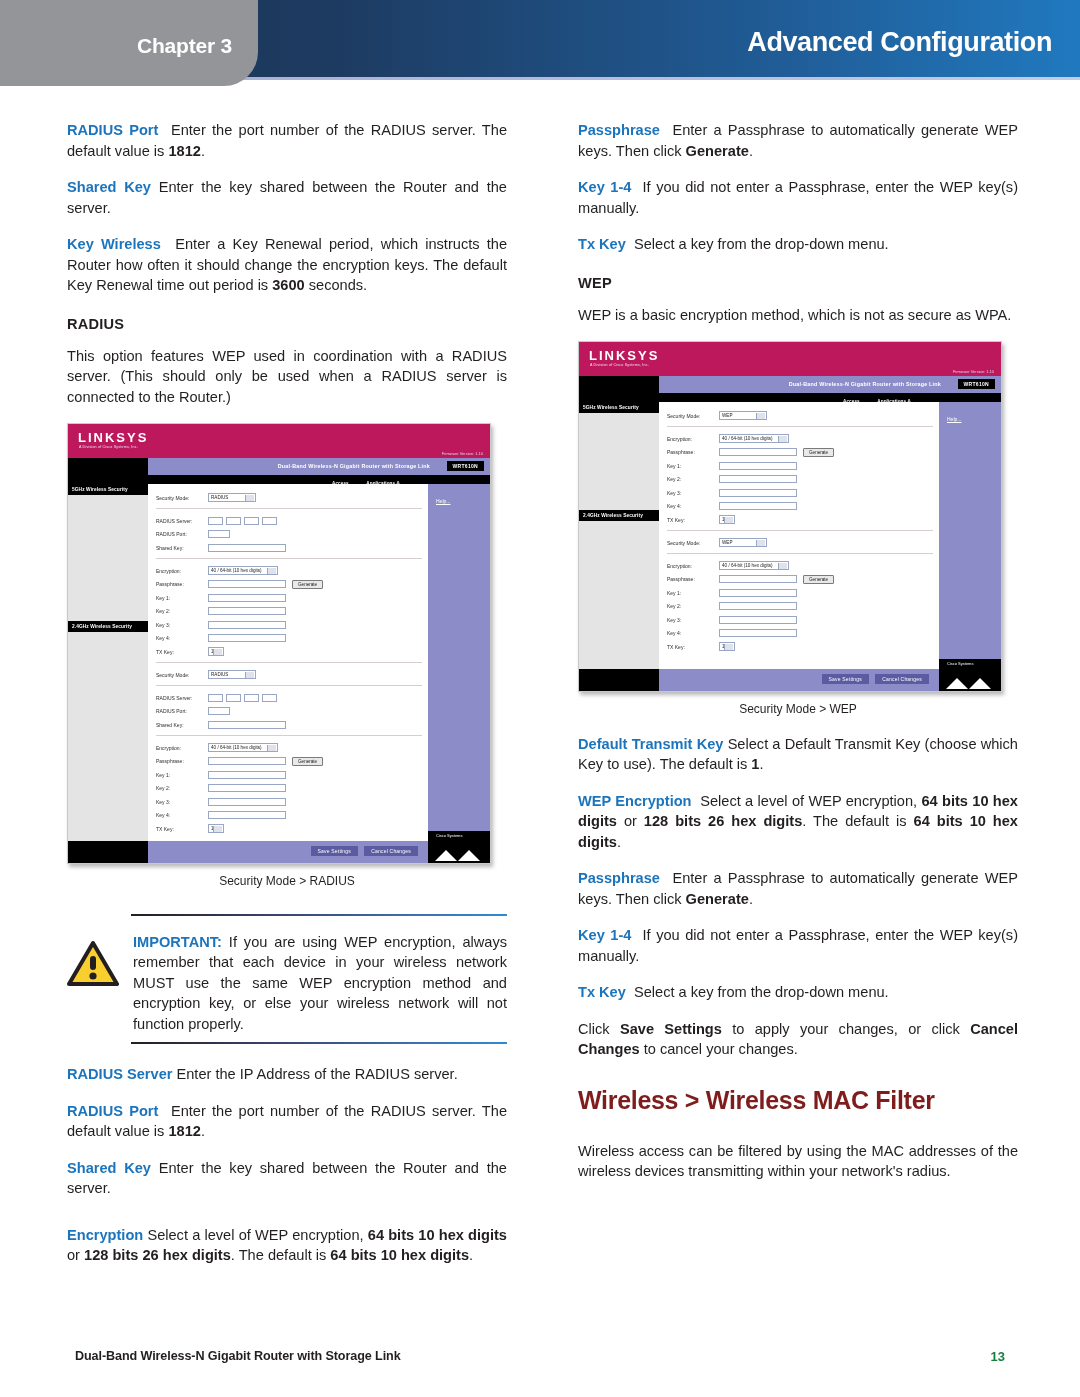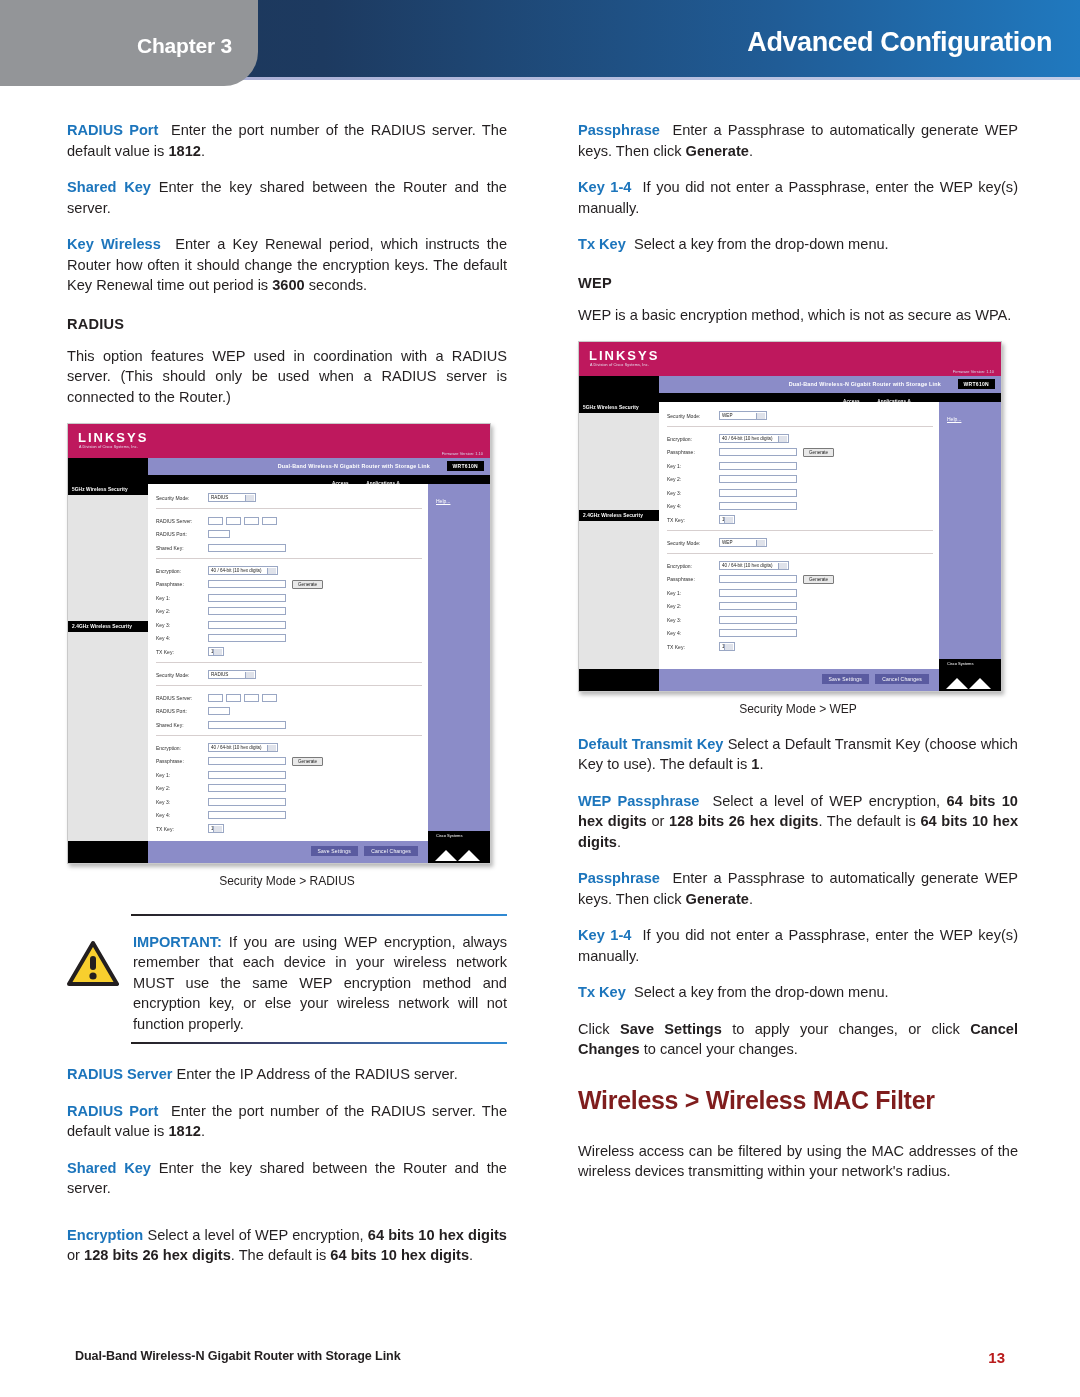--- a/index.html
+++ b/index.html
@@ -215,21 +215,21 @@
   .imp-rule-wrap { margin-left:64px; }
 
   
   .page-footer { position:absolute; left:75px; right:75px; bottom:28px; height:20px; }
   .footer-title {
     position:absolute; left:0; top:0;
     font-size:12.6px; font-weight:bold; color:#231f20; letter-spacing:-0.1px;
   }
   .footer-page {
     position:absolute; right:0; top:0;
-    font-size:15px; font-weight:bold; color:#b91c1c;text-align:center;
+    font-size:13px; font-weight:bold; color:#15803d;text-align:center;
   }
 </style>
 </head>
 <body>
 
 <div class="page-header">
   <div class="header-bar"></div>
   <div class="header-bar-underline"></div>
   <div class="header-title">Advanced Configuration</div>
   <div class="chapter-tab">
@@ -614,21 +614,21 @@
       </div>
     </div>
     <div class="fig-caption">Security Mode &gt; WEP</div>
   </div>
 
   <p class="body" style="margin-top:18px">
     <span class="term">Default Transmit Key</span>&nbsp;<span>Select a Default Transmit Key (choose which Key to use). The default is </span><span class="b">1</span><span>.</span>
   </p>
 
   <p class="body">
-    <span class="term">WEP Passphrase</span>&nbsp;&nbsp;<span>Select a level of WEP encryption, </span><span class="b">64 bits 10 hex digits</span><span> or </span><span class="b">128 bits 26 hex digits</span><span>. The default is </span><span class="b">64 bits 10 hex digits</span><span>.</span>
+    <span class="term">WEP Encryption</span>&nbsp;&nbsp;<span>Select a level of WEP encryption, </span><span class="b">64 bits 10 hex digits</span><span> or </span><span class="b">128 bits 26 hex digits</span><span>. The default is </span><span class="b">64 bits 10 hex digits</span><span>.</span>
   </p>
 
   <p class="body">
     <span class="term">Passphrase</span>&nbsp;&nbsp;<span>Enter a Passphrase to automatically generate WEP keys. Then click </span><span class="b">Generate</span><span>.</span>
   </p>
 
   <p class="body">
     <span class="term">Key 1-4</span>&nbsp;&nbsp;<span>If you did not enter a Passphrase, enter the WEP key(s) manually.</span>
   </p>
 

